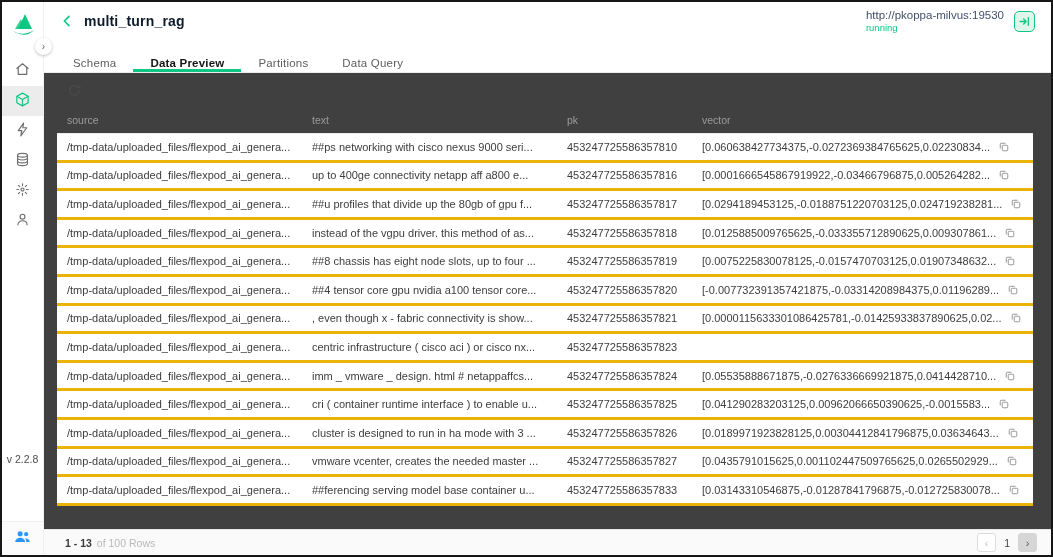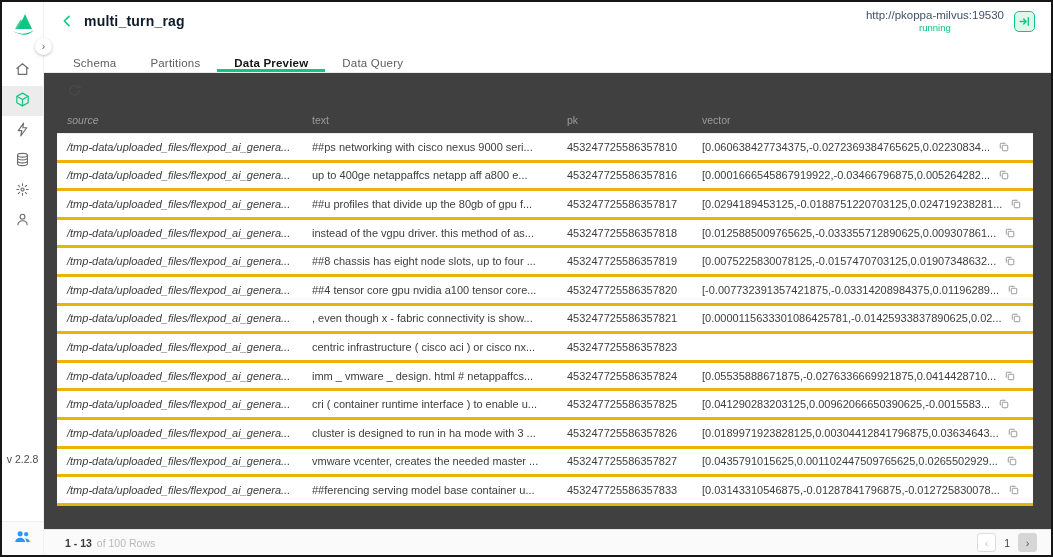--- a/index.html
+++ b/index.html
@@ -27,42 +27,42 @@
                border-top:1px solid #f0f0f0; background:#fbfbfb; }
   .community svg { width:19px; height:19px; }
 
   
   .content { flex:1; display:flex; flex-direction:column; background:#404040; min-width:0; }
 
   .topbar { height:38px; background:#fff; display:flex; align-items:center; padding:0 16px 0 14px; flex-shrink:0; }
   .back-btn { width:18px; height:18px; display:flex; align-items:center; justify-content:center; cursor:pointer; }
   .page-title { font-size:14px; font-weight:bold; color:#0d1b2a; margin-left:8px; letter-spacing:.2px; }
   .conn { margin-left:auto; display:flex; align-items:center; gap:10px; }
-  .conn-info { display:flex; flex-direction:column; line-height:1.25;align-items:center; }
+  .conn-info { display:flex; flex-direction:column; line-height:1.25; }
   .conn-url { font-size:11.5px; color:#42506b; }
   .conn-status { font-size:9.5px; color:var(--accent); }
   .exit-btn { width:21px; height:21px; border-radius:5px; background:#def6ec; border:1.5px solid var(--accent);
               display:flex; align-items:center; justify-content:center; cursor:pointer; }
 
   .tabs { height:33px; background:#fff; border-bottom:1px solid #ececec; display:flex; align-items:flex-end;
           padding-left:12px; flex-shrink:0; }
   .tab { display:flex; align-items:center; padding:0 17px; font-size:11.5px; color:#5e5e5e;
          letter-spacing:.2px; cursor:pointer; border-bottom:3px solid transparent; }
   .tab.active { color:#161616; font-weight:bold; border-bottom-color:var(--accent); }
 
   .toolbar { height:34px; display:flex; align-items:center; padding-left:21px; flex-shrink:0; }
   .refresh-btn { width:18px; height:18px; display:flex; align-items:center; justify-content:center;
                  color:#4a4a4a; cursor:pointer; }
 
   
   .table-area { flex:1; padding:0 18px 0 13px; overflow:hidden; display:flex; flex-direction:column; }
   .thead { display:flex; height:27px; align-items:center; font-size:10.5px; color:#9b9b9b;
            border-bottom:1px solid #ececec; flex-shrink:0; }
   .th, .td { padding-left:10px; white-space:nowrap; overflow:hidden; }
-  .col-source { width:245px; flex-shrink:0;font-style:italic; }
+  .col-source { width:245px; flex-shrink:0; }
   .col-text   { width:255px; flex-shrink:0; }
   .col-pk     { width:135px; flex-shrink:0; }
   .col-vector { flex:1; min-width:0; }
   .tr { display:flex; height:28.6px; align-items:center; background:#fff;
         border-bottom:3px solid #eab308; font-size:11px; color:#3d3d3d; flex-shrink:0; }
   .td-vector { display:flex; align-items:flex-end; }
   .vec { white-space:nowrap; overflow:hidden; }
   .copy-btn { margin-left:8px; color:#8a8a8a; display:flex; align-items:center; cursor:pointer; flex-shrink:0; }
   .copy-btn svg { width:12px; height:12px; }
 
@@ -174,22 +174,22 @@
         <div class="exit-btn">
           <svg viewBox="0 0 24 24" width="13" height="13" fill="none" stroke="#0dc783" stroke-width="2.4" stroke-linecap="round" stroke-linejoin="round">
             <path d="M4 12 H14 M10.5 7.5 L15 12 L10.5 16.5 M19 5 V19"></path>
           </svg>
         </div>
       </div>
     </div>
 
     <div class="tabs">
       <div class="tab">Schema</div>
+      <div class="tab active">Data Preview</div>
       <div class="tab">Partitions</div>
-      <div class="tab active">Data Preview</div>
       <div class="tab">Data Query</div>
     </div>
 
     <div class="toolbar">
       <div class="refresh-btn">
         <svg viewBox="0 0 24 24" width="15" height="15" fill="none" stroke="currentColor" stroke-width="2" stroke-linecap="round">
           <path d="M19.5 12 a7.5 7.5 0 1 1 -2.2 -5.3"></path>
           <path d="M17.5 2.8 V7 H21.7" stroke-width="1.9"></path>
         </svg>
       </div>
@@ -212,21 +212,21 @@
               <span class="copy-btn">
                 <svg viewBox="0 0 24 24" width="12" height="12" fill="none" stroke="currentColor" stroke-width="1.8" stroke-linejoin="round">
                   <rect x="8.5" y="8.5" width="11" height="11" rx="2"></rect>
                   <path d="M4.5 15 V6.5 a2 2 0 0 1 2-2 H15"></path>
                 </svg>
               </span>
             </div>
           </div>
           <div class="tr">
             <div class="td col-source">/tmp-data/uploaded_files/flexpod_ai_genera...</div>
-            <div class="td col-text">up to 400ge netappaffcs netapp aff a800 e...</div>
+            <div class="td col-text">up to 400ge connectivity netapp aff a800 e...</div>
             <div class="td col-pk">453247725586357816</div>
             <div class="td col-vector td-vector">
               <span class="vec">[0.0001666545867919922,-0.03466796875,0.005264282...</span>
               <span class="copy-btn">
                 <svg viewBox="0 0 24 24" width="12" height="12" fill="none" stroke="currentColor" stroke-width="1.8" stroke-linejoin="round">
                   <rect x="8.5" y="8.5" width="11" height="11" rx="2"></rect>
                   <path d="M4.5 15 V6.5 a2 2 0 0 1 2-2 H15"></path>
                 </svg>
               </span>
             </div>

